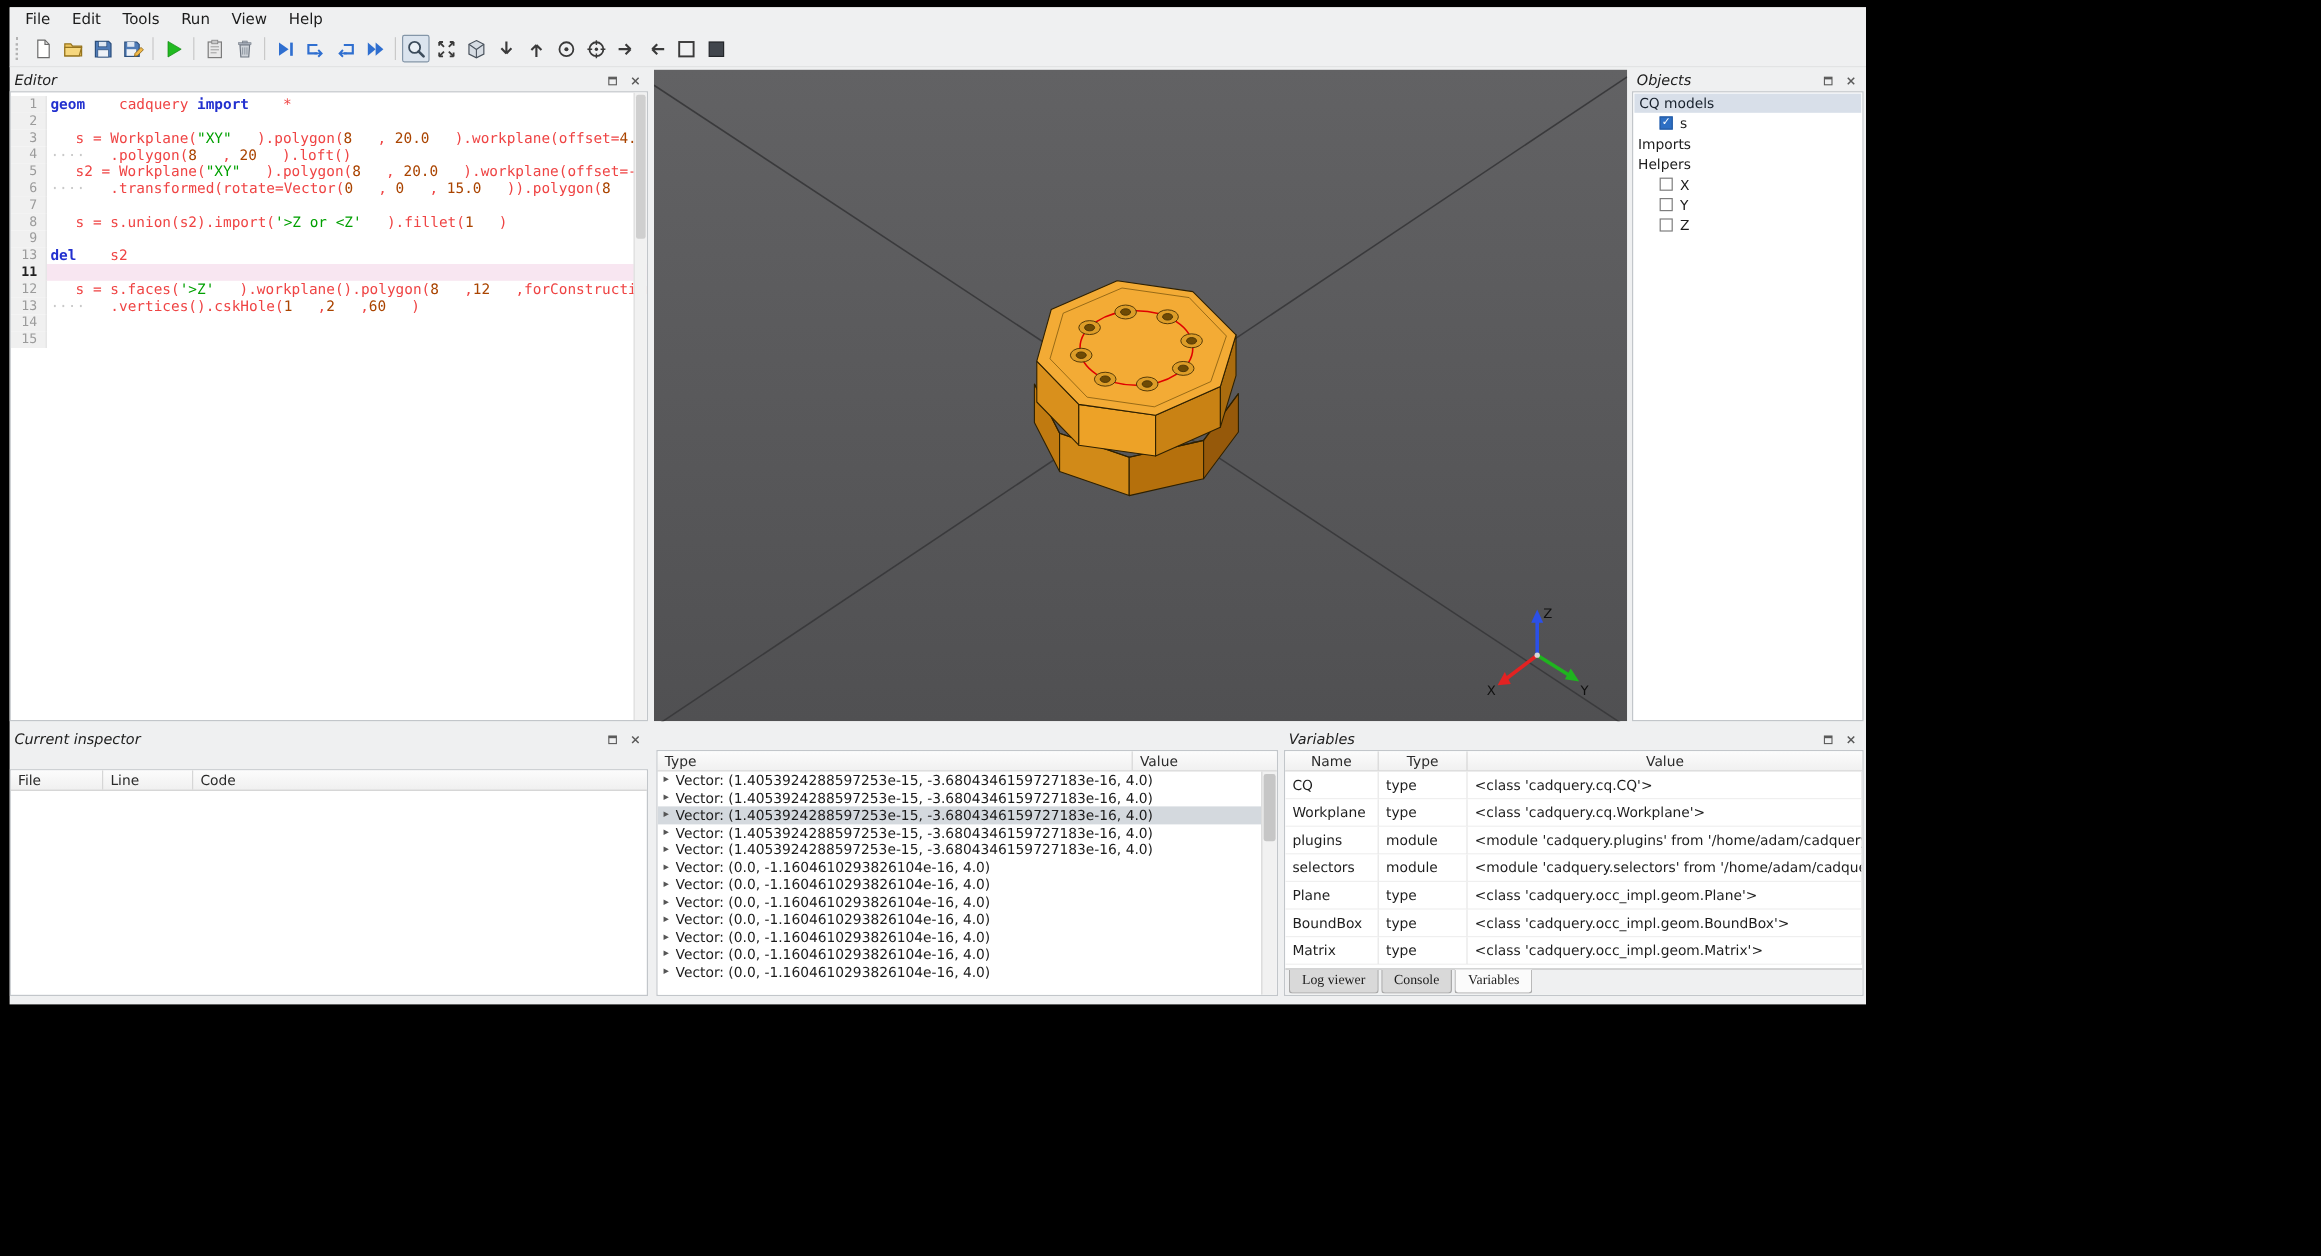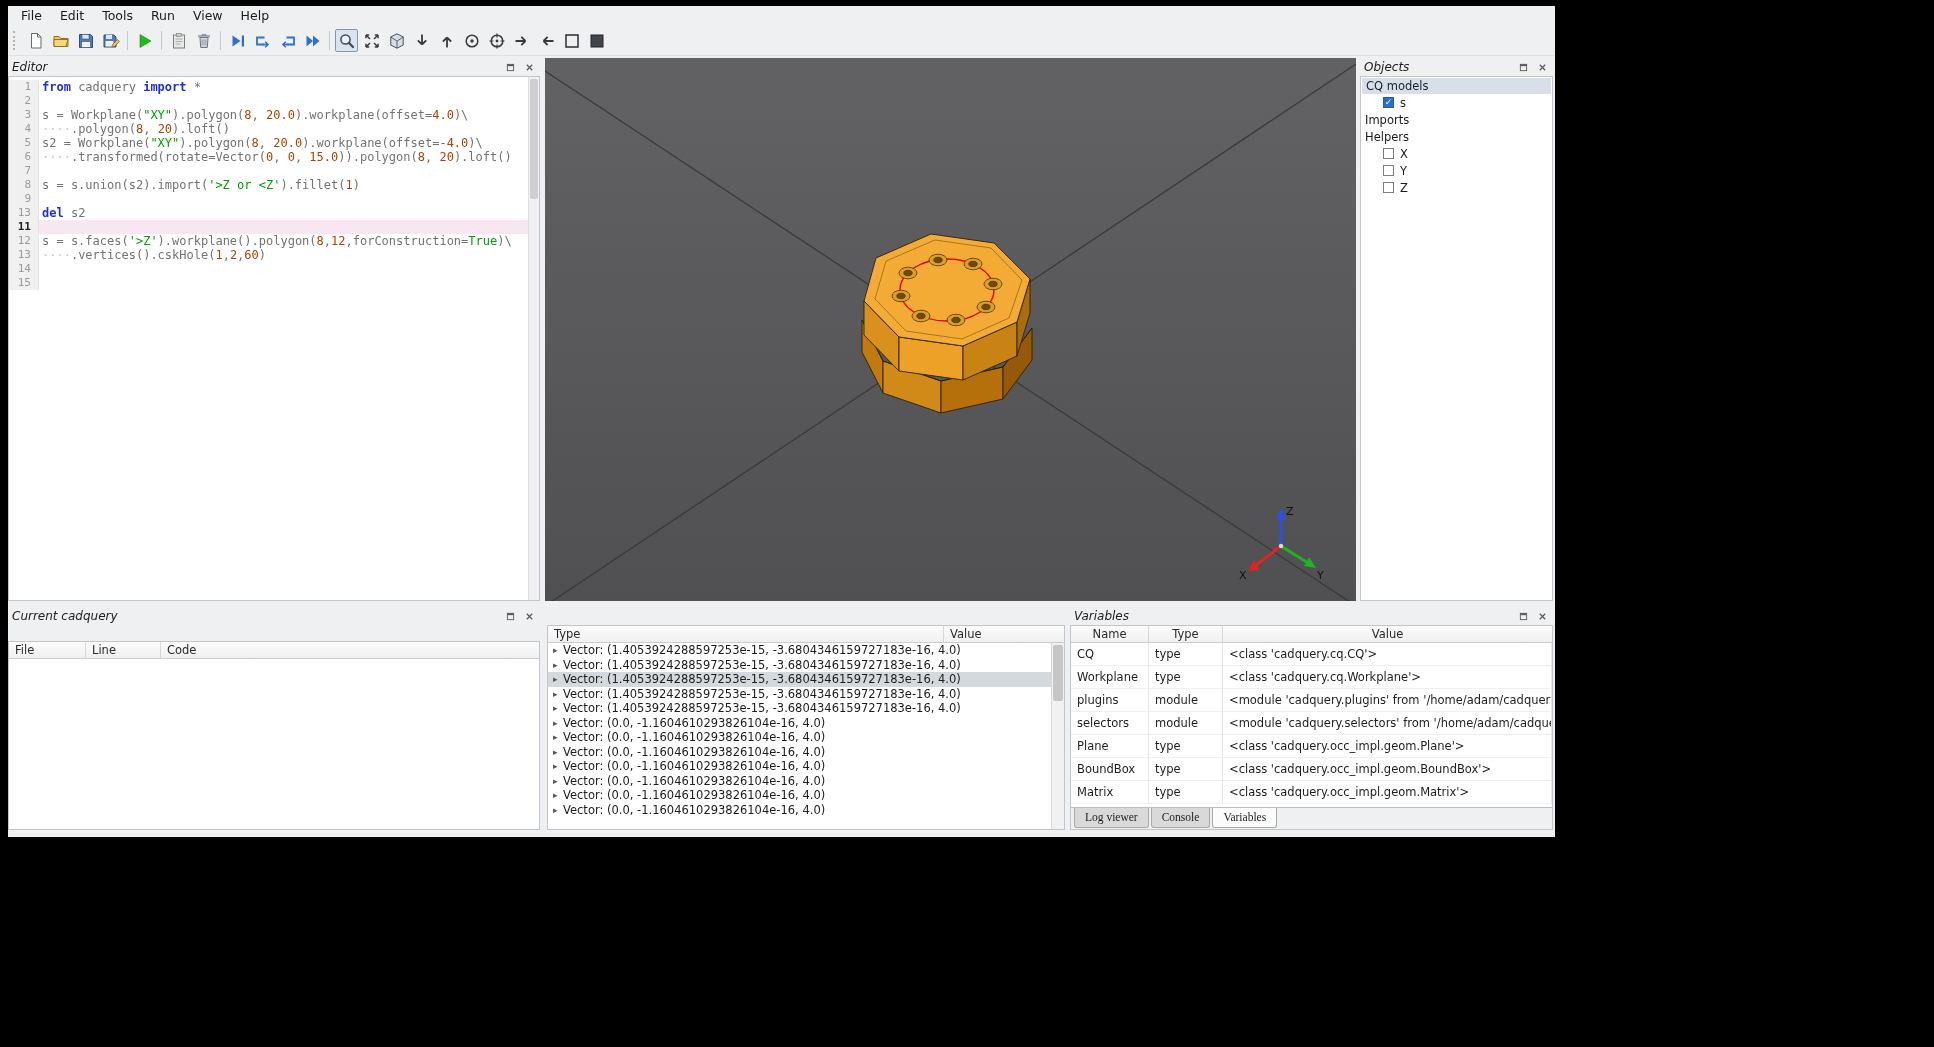--- a/index.html
+++ b/index.html
@@ -33,21 +33,21 @@
   .crow { display:flex; height:14px; line-height:14px; white-space:pre; }
   .crow .ln { width:30px; background:#f0f0f0; color:#9b9b9b; font-size:11px; text-align:right; padding-right:7px; border-right:1px solid #e3e3e3; flex:none; }
   .crow .ct { flex:1; padding-left:3px; color:#1a1a1a; overflow:hidden; }
   .crow.current { background:#f8e6f1; }
   .crow.current .ln { color:#222; font-weight:bold; background:#f0f0f0; }
   .tok-kw { color:#2230cf; font-weight:600; }
   .tok-str { color:#00a000; }
   .tok-num { color:#aa4400; }
   .tok-bool { color:#00a000; font-weight:normal; }
   .tok-ws { color:#c9c9c9; }
-  .tok-plain { color:#737373; }
+  .tok-plain { color:#ef4444;margin-left:21px; }
   .escroll { position:absolute; right:0; top:0; bottom:0; width:11px; background:#f1f1f1; border-left:1px solid #dedede; }
   .escroll-handle { position:absolute; left:1px; right:1px; top:2px; height:120px; background:#cfcfcf; border-radius:2px; }
 
   
   #viewport-panel { left:537px; top:52px; width:811px; height:543px; }
   #viewport-panel svg { display:block; }
   .axis-label { font-family:"DejaVu Sans",sans-serif; font-size:11px; fill:#101010; }
 
   
   #objects-panel { left:1352px; top:52px; width:193px; height:543px; }
@@ -255,21 +255,21 @@
             </span>
             <span class="dock-btn">
               <svg width="9" height="9" viewBox="0 0 10 10">
                 <path d="M2 2l6 6M8 2L2 8" stroke="#5a5a5a" stroke-width="1.4"></path>
               </svg>
             </span>
           </span>
       </div>
       <div class="panel-content editor-content">
         <div id="code-lines">
-            <div class="crow"><span class="ln">1</span><span class="ct"><span class="tok-kw">from</span><span class="tok-plain"> cadquery </span><span class="tok-kw">import</span><span class="tok-plain"> *</span></span></div>
+            <div class="crow"><span class="ln">1</span><span class="ct"><span class="tok-kw">geom</span><span class="tok-plain"> cadquery </span><span class="tok-kw">import</span><span class="tok-plain"> *</span></span></div>
             <div class="crow"><span class="ln">2</span><span class="ct"></span></div>
             <div class="crow"><span class="ln">3</span><span class="ct"><span class="tok-plain">s = Workplane(</span><span class="tok-str">"XY"</span><span class="tok-plain">).polygon(</span><span class="tok-num">8</span><span class="tok-plain">, </span><span class="tok-num">20.0</span><span class="tok-plain">).workplane(offset=</span><span class="tok-num">4.0</span><span class="tok-plain">)\</span></span></div>
             <div class="crow"><span class="ln">4</span><span class="ct"><span class="tok-ws">····</span><span class="tok-plain">.polygon(</span><span class="tok-num">8</span><span class="tok-plain">, </span><span class="tok-num">20</span><span class="tok-plain">).loft()</span></span></div>
             <div class="crow"><span class="ln">5</span><span class="ct"><span class="tok-plain">s2 = Workplane(</span><span class="tok-str">"XY"</span><span class="tok-plain">).polygon(</span><span class="tok-num">8</span><span class="tok-plain">, </span><span class="tok-num">20.0</span><span class="tok-plain">).workplane(offset=-</span><span class="tok-num">4.0</span><span class="tok-plain">)\</span></span></div>
             <div class="crow"><span class="ln">6</span><span class="ct"><span class="tok-ws">····</span><span class="tok-plain">.transformed(rotate=Vector(</span><span class="tok-num">0</span><span class="tok-plain">, </span><span class="tok-num">0</span><span class="tok-plain">, </span><span class="tok-num">15.0</span><span class="tok-plain">)).polygon(</span><span class="tok-num">8</span><span class="tok-plain">, </span><span class="tok-num">20</span><span class="tok-plain">).loft()</span></span></div>
             <div class="crow"><span class="ln">7</span><span class="ct"></span></div>
             <div class="crow"><span class="ln">8</span><span class="ct"><span class="tok-plain">s = s.union(s2).import(</span><span class="tok-str">'&gt;Z or &lt;Z'</span><span class="tok-plain">).fillet(</span><span class="tok-num">1</span><span class="tok-plain">)</span></span></div>
             <div class="crow"><span class="ln">9</span><span class="ct"></span></div>
             <div class="crow"><span class="ln">13</span><span class="ct"><span class="tok-kw">del</span><span class="tok-plain"> s2</span></span></div>
             <div class="crow current"><span class="ln">11</span><span class="ct"></span></div>
@@ -388,21 +388,21 @@
             <div class="orow indent">
               <span class="cb"></span>
               <span class="olabel">Z</span>
             </div>
           </div>
       </div>
     </div>
 
     <div class="panel" id="traceback-panel">
       <div class="panel-title">
-        <span class="pt-label">Current cadquery</span>
+        <span class="pt-label">Current inspector</span>
         <span class="dock-btns">
             <span class="dock-btn">
               <svg width="9" height="9" viewBox="0 0 10 10">
                 <rect x="1.5" y="1.5" width="7" height="7" fill="none" stroke="#5a5a5a"></rect>
                 <rect x="1.5" y="1.5" width="7" height="2" fill="#5a5a5a"></rect>
               </svg>
             </span>
             <span class="dock-btn">
               <svg width="9" height="9" viewBox="0 0 10 10">
                 <path d="M2 2l6 6M8 2L2 8" stroke="#5a5a5a" stroke-width="1.4"></path>

